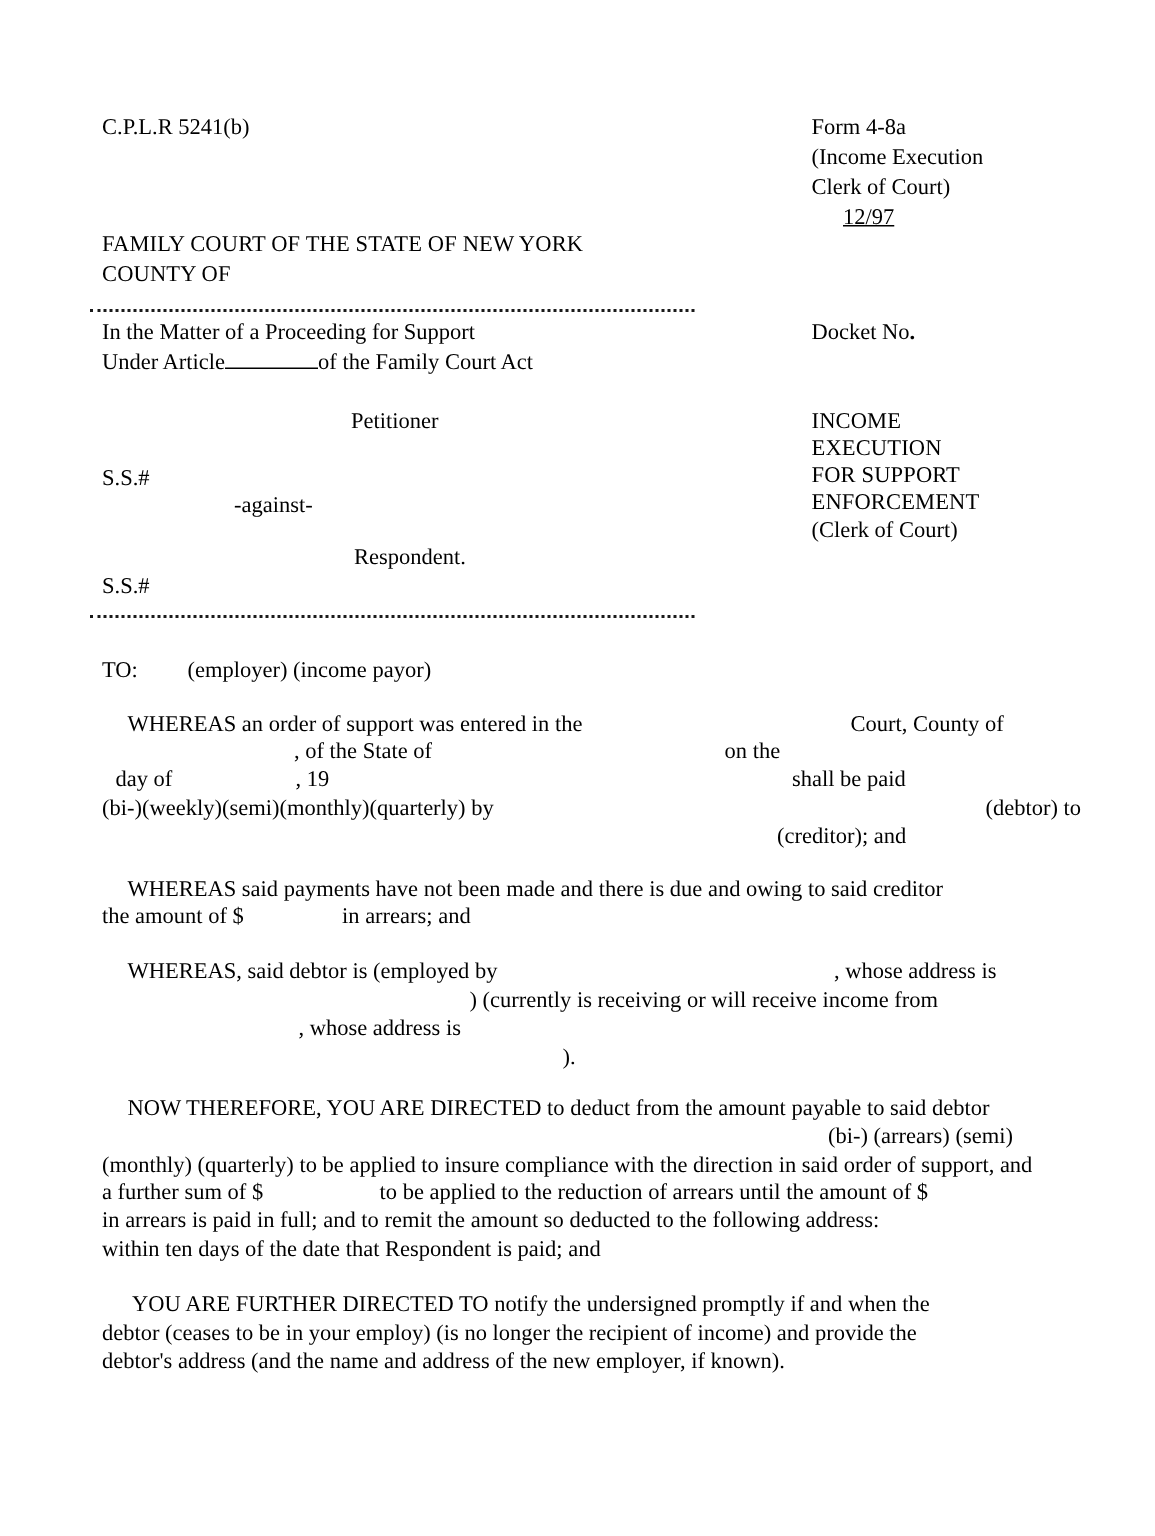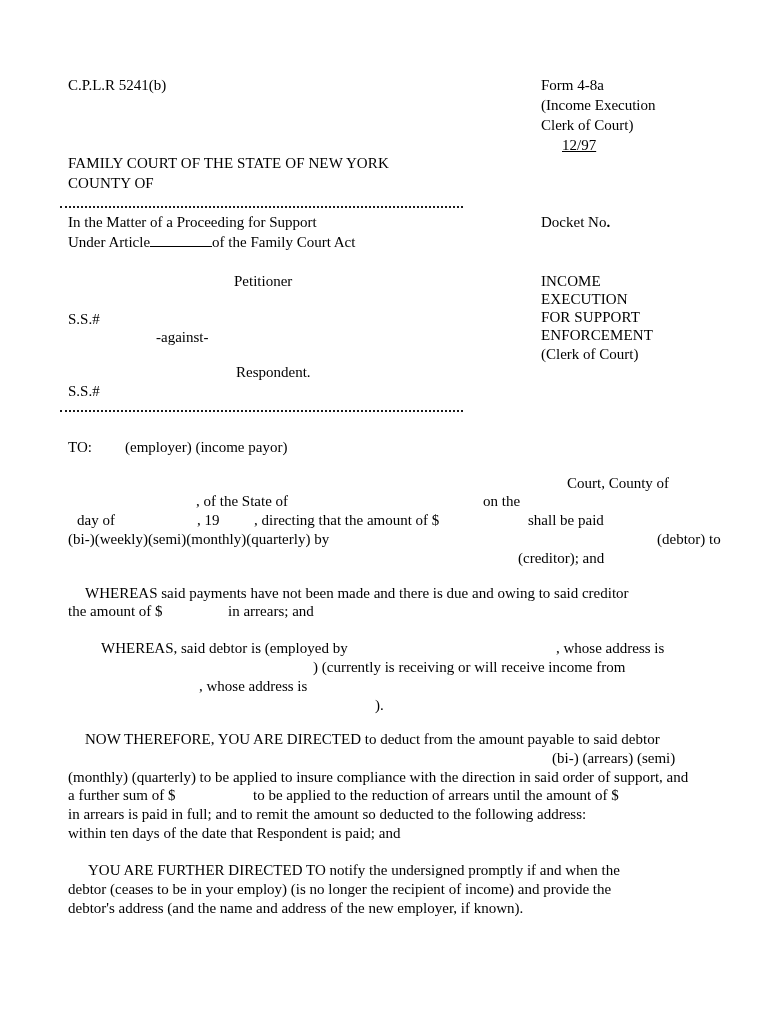--- a/index.html
+++ b/index.html
@@ -90,40 +90,40 @@
 
   <div class="t caps" style="left:541px; top:272px;">INCOME</div>
   <div class="t caps" style="left:541px; top:290px;">EXECUTION</div>
   <div class="t caps" style="left:541px; top:308px;">FOR SUPPORT</div>
   <div class="t caps" style="left:541px; top:326px;">ENFORCEMENT</div>
   <div class="t" style="left:541px; top:345px;">(Clerk of Court)</div>
 
   <div class="t" style="left:68px; top:438px;">TO:</div>
   <div class="t" style="left:125px; top:438px;">(employer) (income payor)</div>
 
+  <div class="t" style="left:85px; top:474px;">WHEREAS an order of support was entered in the</div>
   <div class="t" style="left:567px; top:474px;">Court, County of</div>
 
   <div class="t" style="left:196px; top:492px;">, of the State of</div>
   <div class="t" style="left:483px; top:492px;">on the</div>
 
   <div class="t" style="left:77px; top:511px;">day of</div>
   <div class="t" style="left:197px; top:511px;">, 19</div>
-  <div class="t" style="left:254px; top:511px;">, directing that the amount of $</div>
   <div class="t" style="left:528px; top:511px;">shall be paid</div>
 
   <div class="t" style="left:68px; top:530px;">(bi-)(weekly)(semi)(monthly)(quarterly) by</div>
   <div class="t" style="left:657px; top:530px;">(debtor) to</div>
 
   <div class="t" style="left:518px; top:549px;">(creditor); and</div>
 
   <div class="t" style="left:85px; top:584px;">WHEREAS said payments have not been made and there is due and owing to said creditor</div>
   <div class="t" style="left:68px; top:602px;">the amount of $</div>
   <div class="t" style="left:228px; top:602px;">in arrears; and</div>
 
-  <div class="t" style="left:85px; top:639px;margin-left:16px;">WHEREAS, said debtor is (employed by</div>
+  <div class="t" style="left:85px; top:639px;">WHEREAS, said debtor is (employed by</div>
   <div class="t" style="left:556px; top:639px;">, whose address is</div>
 
   <div class="t" style="left:313px; top:658px;">) (currently is receiving or will receive income from</div>
 
   <div class="t" style="left:199px; top:677px;">, whose address is</div>
 
   <div class="t" style="left:375px; top:696px;">).</div>
 
   <div class="t" style="left:85px; top:730px;">NOW THEREFORE, YOU ARE DIRECTED to deduct from the amount payable to said debtor</div>
 

